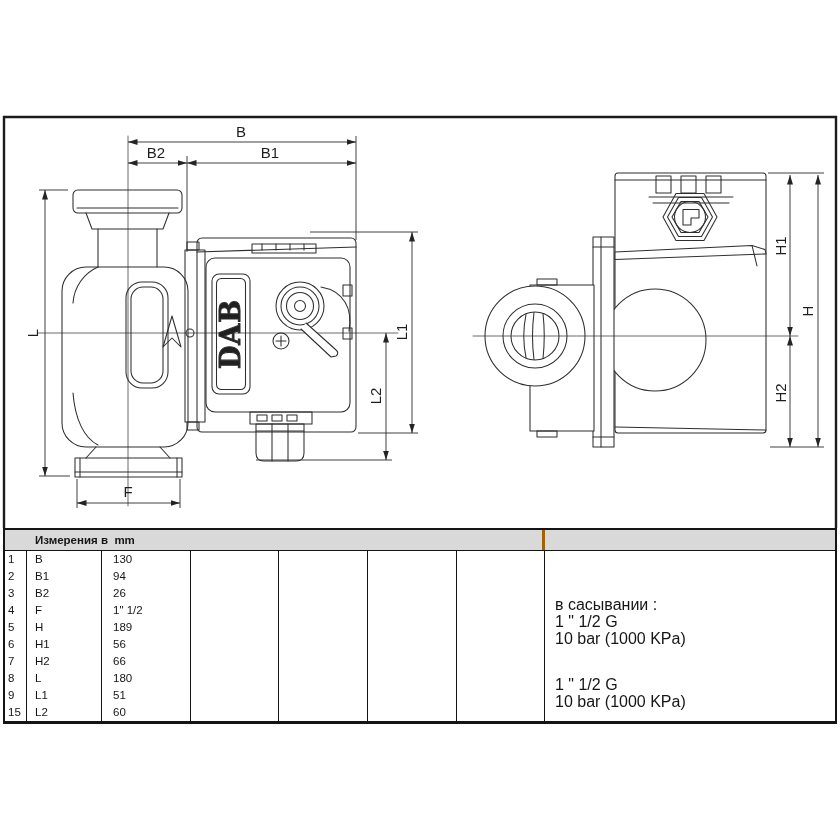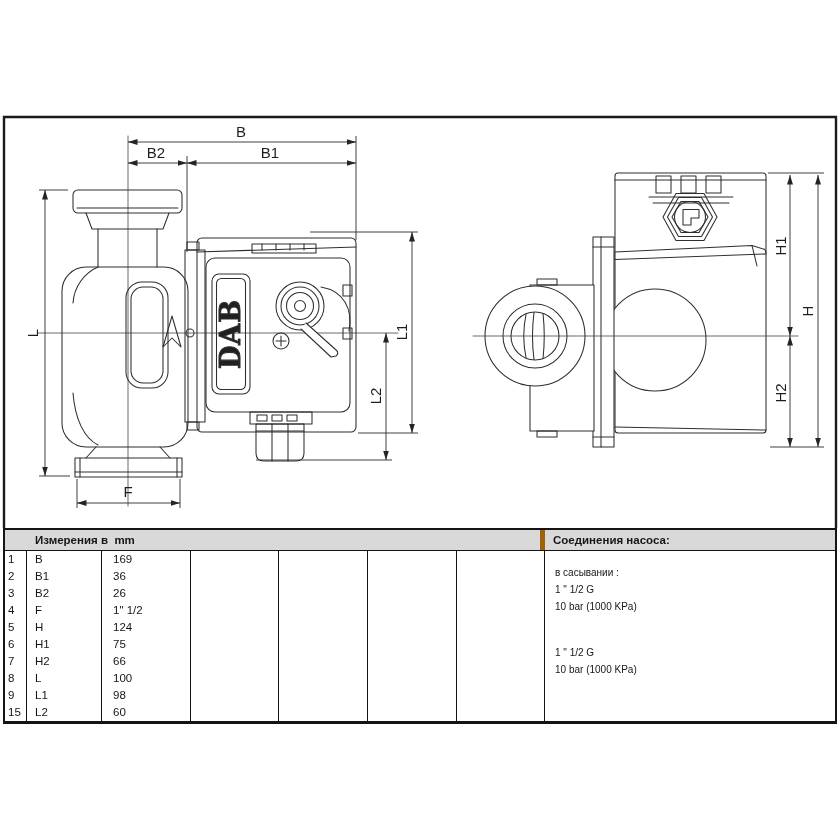--- a/index.html
+++ b/index.html
@@ -10,29 +10,29 @@
   .ln{stroke:#2e2e2e;stroke-width:1.05;fill:none;stroke-linejoin:round;stroke-linecap:round;}
   .thin{stroke-width:.75;stroke:#3a3a3a;}
   .dim line{stroke:#2a2a2a;stroke-width:.9;}
   .dimtxt text{font-family:"Liberation Sans",sans-serif;font-size:15px;fill:#1e1e1e;}
   .logo{font-family:"DejaVu Serif",serif;font-weight:bold;font-size:27px;letter-spacing:1px;fill:#202020;text-anchor:middle;}
   
   .dtable{position:absolute;left:3px;top:528px;width:834px;box-sizing:border-box;
           border:2px solid #141414;border-bottom-width:3px;background:#fff;}
   .thead{display:grid;grid-template-columns:540px 1fr;background:#d9d9d9;
          border-bottom:1px solid #141414;height:20px;font-weight:bold;font-size:11.5px;line-height:20px;}
-  .th-left{padding-left:30px;white-space:pre;border-right:5px solid #a16207;box-sizing:border-box;}
+  .th-left{padding-left:30px;white-space:pre;border-right:3px solid #a16207;box-sizing:border-box;}
   .th-right{padding-left:8px;}
   .tbody{display:grid;grid-template-columns:22px 75px 89px 88px 89px 89px 88px 1fr;
          grid-auto-rows:17px;height:170px;font-size:11.5px;}
   .c{box-sizing:border-box;border-right:1px solid #141414;line-height:17.5px;overflow:hidden;white-space:pre;}
   .c.num{padding-left:3px;}
   .c.lab{padding-left:8px;}
   .c.val{padding-left:11px;}
-  .conn{grid-column:8;grid-row:1/span 10;padding:13px 6px 12px 10px;line-height:17px;font-size:10px;}
+  .conn{grid-column:8;grid-row:1/span 10;padding:13px 6px 12px 10px;line-height:17px;font-size:16px;margin-top:32px;}
   .conn-gap{height:29px;}
 </style>
 </head>
 <body>
 
 <div class="page">
 
 <svg width="840" height="528" viewBox="0 0 840 528">
   <defs>
     <marker id="ar" orient="auto-start-reverse" markerUnits="userSpaceOnUse" markerWidth="11" markerHeight="8" refX="9.5" refY="4">
@@ -178,44 +178,43 @@
     <text x="128" y="497" text-anchor="middle">F</text>
     <text transform="rotate(-90 786 246)" x="786" y="246" text-anchor="middle">H1</text>
     <text transform="rotate(-90 813 311)" x="813" y="311" text-anchor="middle">H</text>
     <text transform="rotate(-90 786 393)" x="786" y="393" text-anchor="middle">H2</text>
   </g>
 </svg>
 
 <div class="dtable">
   <div class="thead">
     <div class="th-left">Измерения в  mm</div>
-    <div class="th-right">Соединения насоса:</div>
   </div>
   <div class="tbody">
 
     <div class="conn">
       <div>в сасывании :</div>
       <div>1 " 1/2 G</div>
       <div>10 bar (1000 KPa)</div>
       <div class="conn-gap"></div>
       <div>1 " 1/2 G</div>
       <div>10 bar (1000 KPa)</div>
     </div>
 
     <div class="c num">1</div>
     <div class="c lab">B</div>
-    <div class="c val">169</div>
+    <div class="c val">130</div>
     <div class="c e"></div>
         <div class="c e"></div>
         <div class="c e"></div>
         <div class="c e"></div>
 
     <div class="c num">2</div>
     <div class="c lab">B1</div>
-    <div class="c val">36</div>
+    <div class="c val">94</div>
     <div class="c e"></div>
         <div class="c e"></div>
         <div class="c e"></div>
         <div class="c e"></div>
 
     <div class="c num">3</div>
     <div class="c lab">B2</div>
     <div class="c val">26</div>
     <div class="c e"></div>
         <div class="c e"></div>
@@ -225,53 +224,53 @@
     <div class="c num">4</div>
     <div class="c lab">F</div>
     <div class="c val">1" 1/2</div>
     <div class="c e"></div>
         <div class="c e"></div>
         <div class="c e"></div>
         <div class="c e"></div>
 
     <div class="c num">5</div>
     <div class="c lab">H</div>
-    <div class="c val">124</div>
+    <div class="c val">189</div>
     <div class="c e"></div>
         <div class="c e"></div>
         <div class="c e"></div>
         <div class="c e"></div>
 
     <div class="c num">6</div>
     <div class="c lab">H1</div>
-    <div class="c val">75</div>
+    <div class="c val">56</div>
     <div class="c e"></div>
         <div class="c e"></div>
         <div class="c e"></div>
         <div class="c e"></div>
 
     <div class="c num">7</div>
     <div class="c lab">H2</div>
     <div class="c val">66</div>
     <div class="c e"></div>
         <div class="c e"></div>
         <div class="c e"></div>
         <div class="c e"></div>
 
     <div class="c num">8</div>
     <div class="c lab">L</div>
-    <div class="c val">100</div>
+    <div class="c val">180</div>
     <div class="c e"></div>
         <div class="c e"></div>
         <div class="c e"></div>
         <div class="c e"></div>
 
     <div class="c num">9</div>
     <div class="c lab">L1</div>
-    <div class="c val">98</div>
+    <div class="c val">51</div>
     <div class="c e"></div>
         <div class="c e"></div>
         <div class="c e"></div>
         <div class="c e"></div>
 
     <div class="c num">15</div>
     <div class="c lab">L2</div>
     <div class="c val">60</div>
     <div class="c e"></div>
         <div class="c e"></div>

